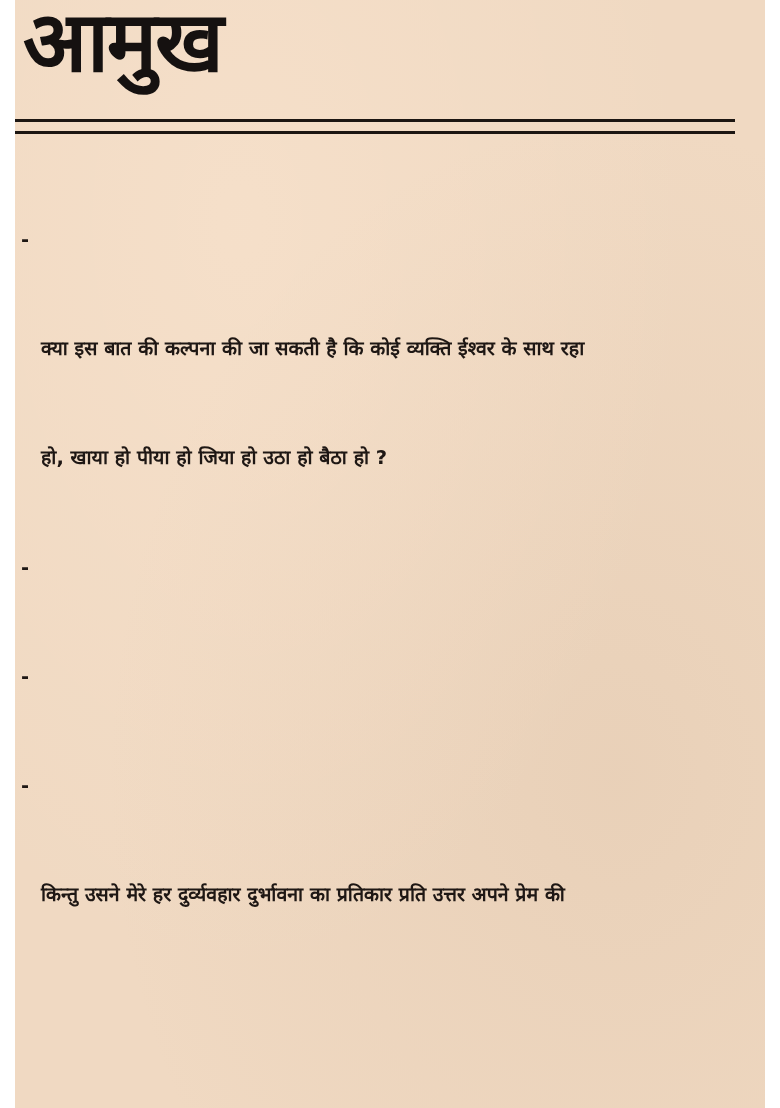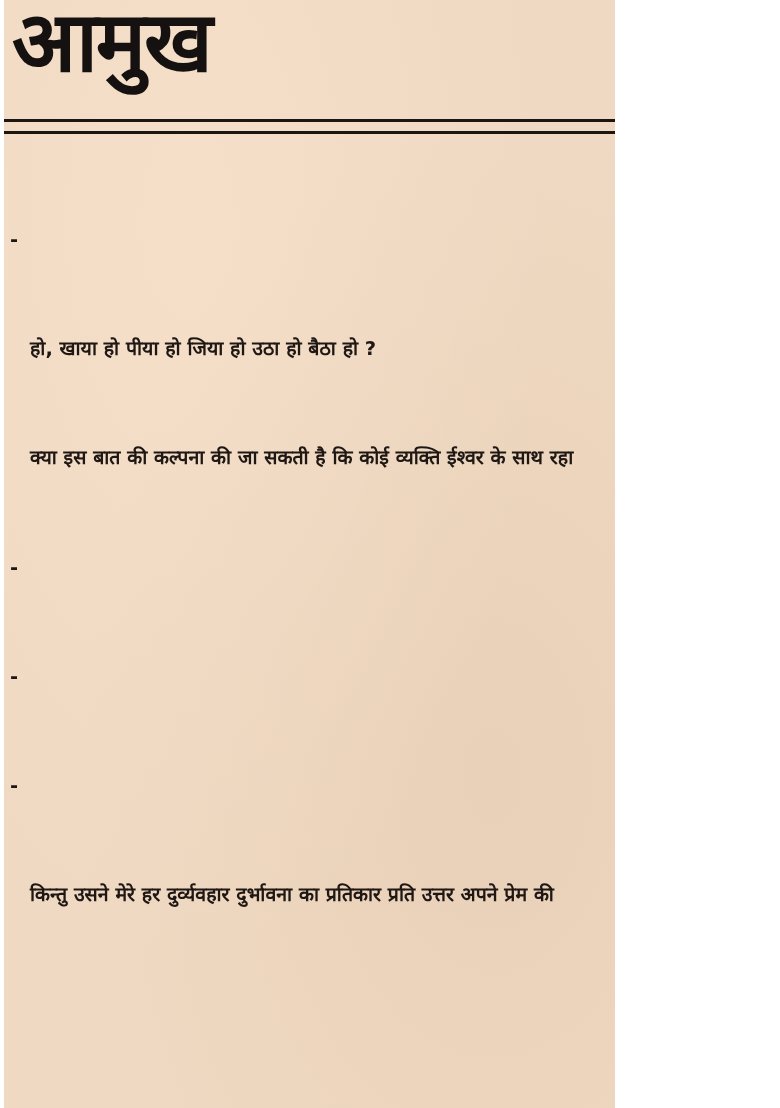--- a/index.html
+++ b/index.html
@@ -5,23 +5,23 @@
     html, body {
       margin: 0;
       padding: 0;
       width: 780px;
       height: 1108px;
       background: #ffffff;
       overflow: hidden;
     }
     .page {
       position: absolute;
-      left: 4px;
+      left: 15px;
       top: 0;
-      width: 611px;
+      width: 750px;
       height: 1108px;
       background: #f0d9c2;
       background-image:
         radial-gradient(ellipse at 30% 20%, rgba(255,235,215,0.35), rgba(0,0,0,0) 60%),
         radial-gradient(ellipse at 80% 70%, rgba(200,170,140,0.18), rgba(0,0,0,0) 60%);
       overflow: hidden;
     }
     .title {
       position: absolute;
       left: 8px;
@@ -71,22 +71,22 @@
 <body>
 
 <div class="page">
   <h1 class="title">आमुख</h1>
   <div class="rule r1"></div>
   <div class="rule r2"></div>
 
   <div class="content">
     <div class="item">
       <span class="dash">-</span>
+      <span class="line">क्या इस बात की कल्पना की जा सकती है कि कोई व्यक्ति ईश्वर के साथ रहा</span>
       <span class="line">हो, खाया हो पीया हो जिया हो उठा हो बैठा  हो ?</span>
-      <span class="line">क्या इस बात की कल्पना की जा सकती है कि कोई व्यक्ति ईश्वर के साथ रहा</span>
     </div>
     <div class="item">
       <span class="dash">-</span>
     </div>
     <div class="item">
       <span class="dash">-</span>
     </div>
     <div class="item">
       <span class="dash">-</span>
       <span class="line">किन्तु उसने मेरे हर दुर्व्यवहार  दुर्भावना का प्रतिकार प्रति उत्तर अपने प्रेम की</span>

